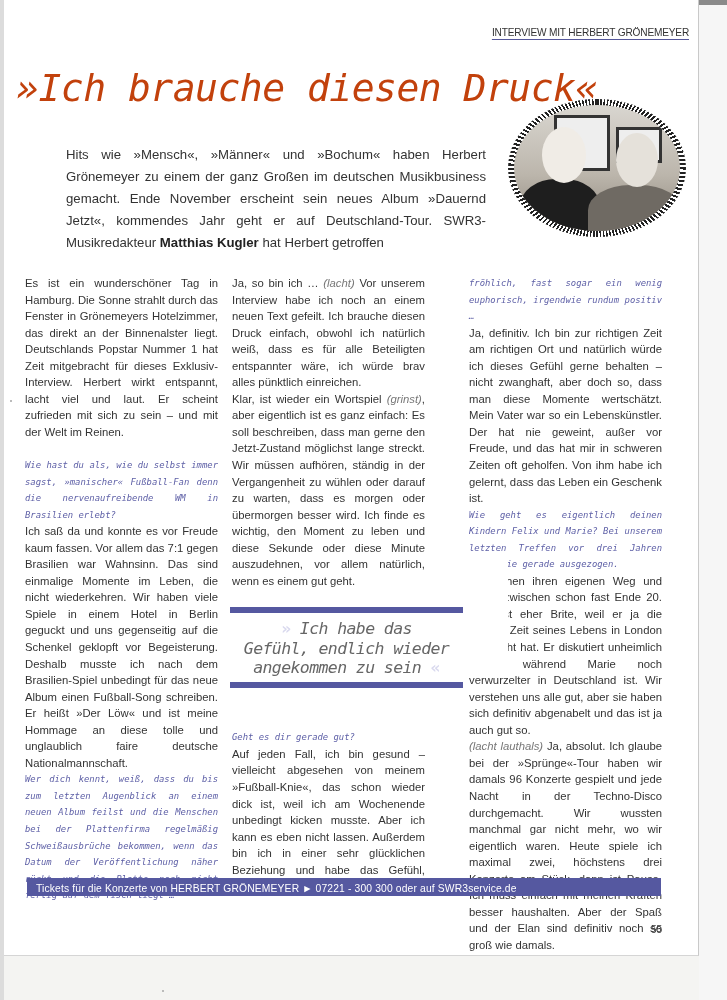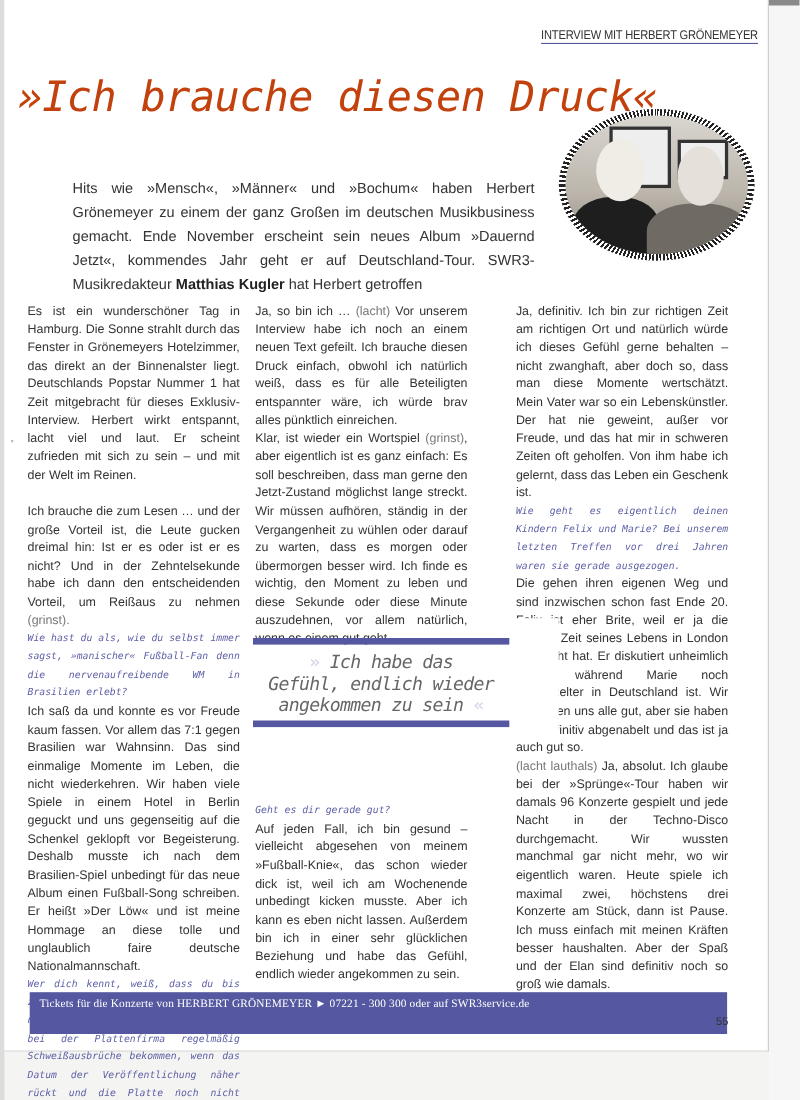--- a/index.html
+++ b/index.html
@@ -3,40 +3,40 @@
 <meta charset="utf-8">
 <style>
   html, body { margin:0; padding:0; }
   body { width:727px; height:1000px; background:#f4f4f2; position:relative; overflow:hidden; font-family:"Liberation Sans", sans-serif; color:#333; }
   .page { position:absolute; left:4px; top:0; width:694px; height:955px; background:#fff; border-right:1px solid #c9c9c9; border-bottom:1px solid #d5d5d5; }
   .leftedge { position:absolute; left:0; top:0; width:4px; height:1000px; background:#dcdcdc; }
   .rightgutter { position:absolute; left:699px; top:0; width:28px; height:1000px; background:#f6f6f6; }
   .rightstrip { position:absolute; left:699px; top:0; width:28px; height:5px; background:#8a8a8a; }
   .section-label { position:absolute; right:38px; top:26px; font-family:"Liberation Sans Narrow","Liberation Sans", sans-serif; font-size:11.5px; letter-spacing:-0.2px; color:#333; border-bottom:1.5px solid #55579a; padding-bottom:1px; transform:scaleX(0.88); transform-origin:right; }
   .headline { position:absolute; left:16px; top:66px; font-family:"DejaVu Sans Mono", monospace; font-style:italic; font-size:38px; color:#c2410c; letter-spacing:-0.5px; white-space:nowrap; }
-  .intro { position:absolute; left:66px; top:160px; width:420px; font-size:13.2px; line-height:22px; color:#333; text-align:justify; }
+  .intro { position:absolute; left:66px; top:144px; width:420px; font-size:13.2px; line-height:22px; color:#333; text-align:justify; }
   .intro b { font-weight:bold; color:#222; }
   .photo { position:absolute; left:508px; top:99px; width:178px; height:138px; border-radius:50%; background:repeating-conic-gradient(#222 0deg 1.4deg, #fff 1.4deg 2.8deg); }
   .photo-inner { position:absolute; left:6px; top:6px; right:6px; bottom:6px; border-radius:50%; overflow:hidden; background:linear-gradient(180deg,#d9d6d0 0%,#bcb6ac 55%,#8c857b 100%); }
   .person { position:absolute; border-radius:50%; background:#ece8e2; }
   .shirt { position:absolute; border-radius:45% 45% 0 0; }
   .frame { position:absolute; border:3px solid #333; background:#eee; }
   .col { position:absolute; font-size:11.3px; line-height:16.55px; color:#333; text-align:justify; hyphens:manual; }
   .col p { margin:0; }
   .q { font-family:"DejaVu Sans Mono", monospace; font-style:italic; font-size:8.9px; color:#5d5fa6; line-height:16.55px; }
-  .it { color:#777; }
+  .it { font-style:italic; color:#777; }
   .col1 { left:25px; top:275px; width:193px; }
   .col2 { left:232px; top:275px; width:193px; }
   .col3 { left:469px; top:275px; width:193px; }
   .gap { height:16.5px; }
-  .pullquote { position:absolute; left:230px; top:580px; width:233px; height:88px; }
+  .pullquote { position:absolute; left:230px; top:607px; width:233px; height:88px; }
   .pq-bar { height:6px; background:#5558a0; margin:0; }
   .pq-text { font-family:"DejaVu Sans Mono", monospace; font-style:italic; font-size:16.5px; color:#666; text-align:center; line-height:19.5px; padding:6px 0 4px; letter-spacing:-0.6px; white-space:nowrap; }
   .pq-mark { color:#d9d9ee; font-style:normal; font-weight:bold; }
-  .ticket-bar { position:absolute; left:27px; top:902px; width:634px; height:38px; background:#5558a0; color:#fff; font-family:Liberation Serif, serif; font-size:10.3px; line-height:22px; padding-left:9px; box-sizing:border-box; white-space:nowrap; letter-spacing:0.15px; }
+  .ticket-bar { position:absolute; left:27px; top:878px; width:634px; height:18px; background:#5558a0; color:#fff; font-family:Liberation Sans, sans-serif; font-size:10.3px; line-height:22px; padding-left:9px; box-sizing:border-box; white-space:nowrap; letter-spacing:0.15px; }
   .pagenum { position:absolute; left:651px; top:924px; font-size:10px; color:#333;text-align:center; }
   .speck { position:absolute; width:2px; height:2px; background:#bbb; }
 </style>
 </head>
 <body>
 
 <div class="leftedge"></div>
 <div class="rightgutter"></div>
 <div class="rightstrip"></div>
 
@@ -57,35 +57,35 @@
     <div class="shirt" style="left:6px;top:74px;width:80px;height:60px;background:#1e1e1e;"></div>
     <div class="person" style="left:28px;top:22px;width:44px;height:56px;background:#f0ece6;"></div>
     <div class="shirt" style="left:74px;top:80px;width:94px;height:56px;background:#6f6a63;"></div>
     <div class="person" style="left:102px;top:28px;width:42px;height:54px;background:#e5e1da;"></div>
   </div>
 </div>
 
 <div class="col col1">
   <p>Es ist ein wunderschöner Tag in Hamburg. Die Sonne strahlt durch das Fenster in Grönemeyers Hotelzimmer, das direkt an der Binnenalster liegt. Deutschlands Popstar Nummer 1 hat Zeit mitgebracht für dieses Exklusiv-Interview. Herbert wirkt entspannt, lacht viel und laut. Er scheint zufrieden mit sich zu sein – und mit der Welt im Reinen.</p>
   <div class="gap"></div>
-  <p><span>Ich brauche die zum Lesen … und der große Vorteil ist, die Leute gucken dreimal hin: Ist er es oder ist er es nicht? Und in der Zehntelsekunde habe ich dann den entscheidenden Vorteil, um Reißaus zu nehmen </span><span class="it">(grinst).</span></p>
   <p class="q">Wie hast du als, wie du selbst immer sagst, »manischer« Fußball-Fan denn die nervenaufreibende WM in Brasilien erlebt?</p>
   <p>Ich saß da und konnte es vor Freude kaum fassen. Vor allem das 7:1 gegen Brasilien war Wahnsinn. Das sind einmalige Momente im Leben, die nicht wiederkehren. Wir haben viele Spiele in einem Hotel in Berlin geguckt und uns gegenseitig auf die Schenkel geklopft vor Begeisterung. Deshalb musste ich nach dem Brasilien-Spiel unbedingt für das neue Album einen Fußball-Song schreiben. Er heißt »Der Löw« und ist meine Hommage an diese tolle und unglaublich faire deutsche Nationalmannschaft.</p>
   <p class="q">Wer dich kennt, weiß, dass du bis zum letzten Augenblick an einem neuen Album feilst und die Menschen bei der Plattenfirma regelmäßig Schweißausbrüche bekommen, wenn das Datum der Veröffentlichung näher rückt und die Platte noch nicht fertig auf dem Tisch liegt …</p>
 </div>
 
 <div class="col col2">
   <p><span>Ja, so bin ich … </span><span class="it">(lacht)</span><span> Vor unserem Interview habe ich noch an einem neuen Text gefeilt. Ich brauche diesen Druck einfach, obwohl ich natürlich weiß, dass es für alle Beteiligten entspannter wäre, ich würde brav alles pünktlich einreichen.</span></p>
   <p><span>Klar, ist wieder ein Wortspiel </span><span class="it">(grinst)</span><span>, aber eigentlich ist es ganz einfach: Es soll beschreiben, dass man gerne den Jetzt-Zustand möglichst lange streckt. Wir müssen aufhören, ständig in der Vergangenheit zu wühlen oder darauf zu warten, dass es morgen oder übermorgen besser wird. Ich finde es wichtig, den Moment zu leben und diese Sekunde oder diese Minute auszudehnen, vor allem natürlich, wenn es einem gut geht.</span></p>
   <div style="height:140px;"></div>
   <p class="q">Geht es dir gerade gut?</p>
   <p>Auf jeden Fall, ich bin gesund – vielleicht abgesehen von meinem »Fußball-Knie«, das schon wieder dick ist, weil ich am Wochenende unbedingt kicken musste. Aber ich kann es eben nicht lassen. Außerdem bin ich in einer sehr glücklichen Beziehung und habe das Gefühl, endlich wieder angekommen zu sein.</p>
 </div>
 
 <div class="col col3">
+  <p class="q">fröhlich, fast sogar ein wenig euphorisch, irgendwie rundum positiv …</p>
   <p>Ja, definitiv. Ich bin zur richtigen Zeit am richtigen Ort und natürlich würde ich dieses Gefühl gerne behalten – nicht zwanghaft, aber doch so, dass man diese Momente wertschätzt. Mein Vater war so ein Lebenskünstler. Der hat nie geweint, außer vor Freude, und das hat mir in schweren Zeiten oft geholfen. Von ihm habe ich gelernt, dass das Leben ein Geschenk ist.</p>
   <p class="q">Wie geht es eigentlich deinen Kindern Felix und Marie? Bei unserem letzten Treffen vor drei Jahren waren sie gerade ausgezogen.</p>
   <p style="text-indent:0;">Die gehen ihren eigenen Weg und sind inzwischen schon fast Ende 20. Felix ist eher Brite, weil er ja die längste Zeit seines Lebens in London verbracht hat. Er diskutiert unheimlich gerne, während Marie noch verwurzelter in Deutschland ist. Wir verstehen uns alle gut, aber sie haben sich definitiv abgenabelt und das ist ja auch gut so.</p>
   <p><span class="it">(lacht lauthals)</span><span> Ja, absolut. Ich glaube bei der »Sprünge«-Tour haben wir damals 96 Konzerte gespielt und jede Nacht in der Techno-Disco durchgemacht. Wir wussten manchmal gar nicht mehr, wo wir eigentlich waren. Heute spiele ich maximal zwei, höchstens drei Konzerte am Stück, dann ist Pause. Ich muss einfach mit meinen Kräften besser haushalten. Aber der Spaß und der Elan sind definitiv noch so groß wie damals.</span></p>
 </div>
 
 <div style="position:absolute;left:463px;top:562px;width:45px;height:110px;background:#fff;"></div>
 
 <div class="pullquote">
   <div class="pq-bar"></div>

